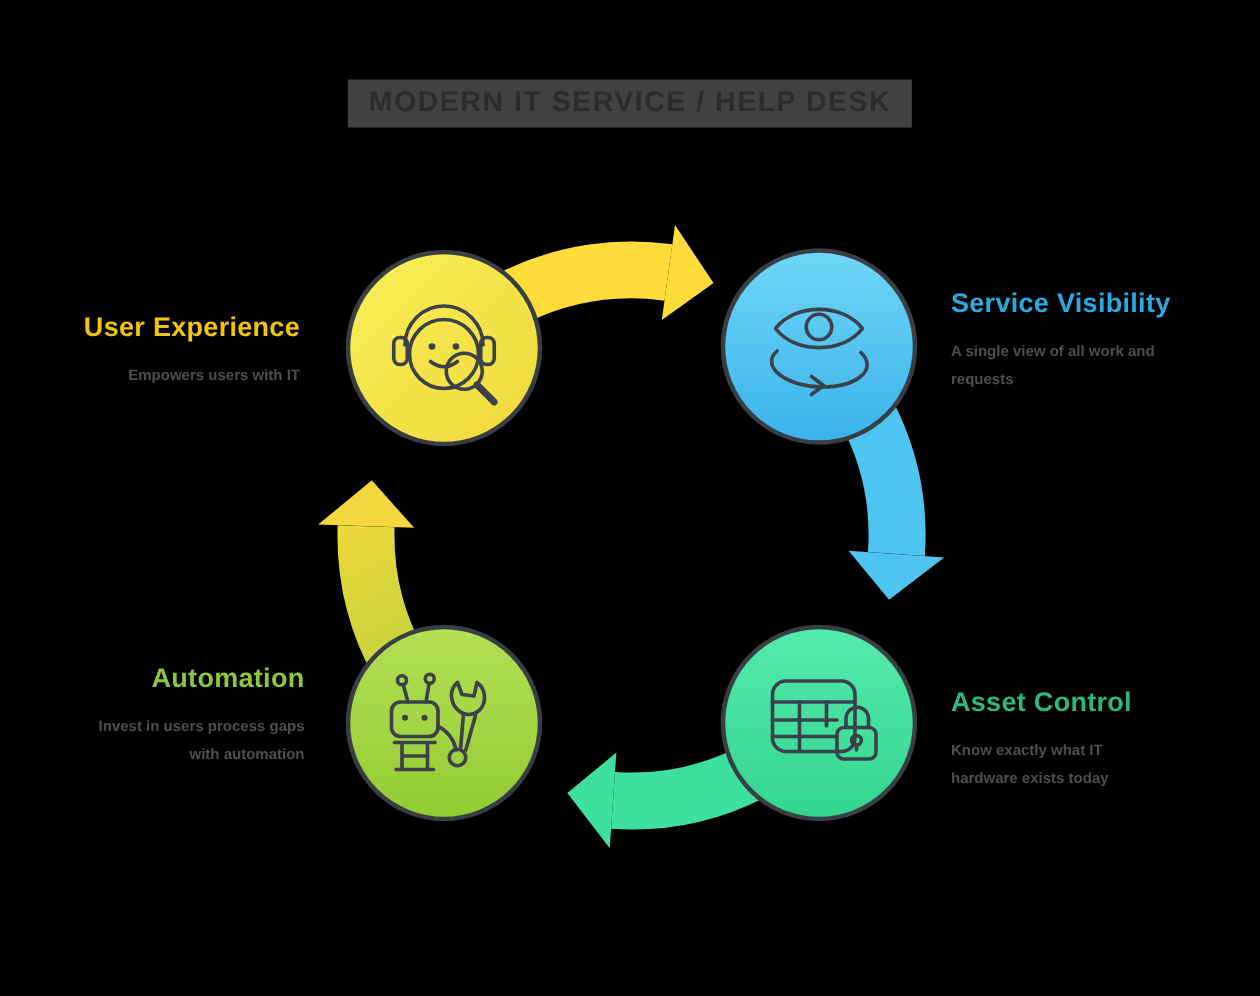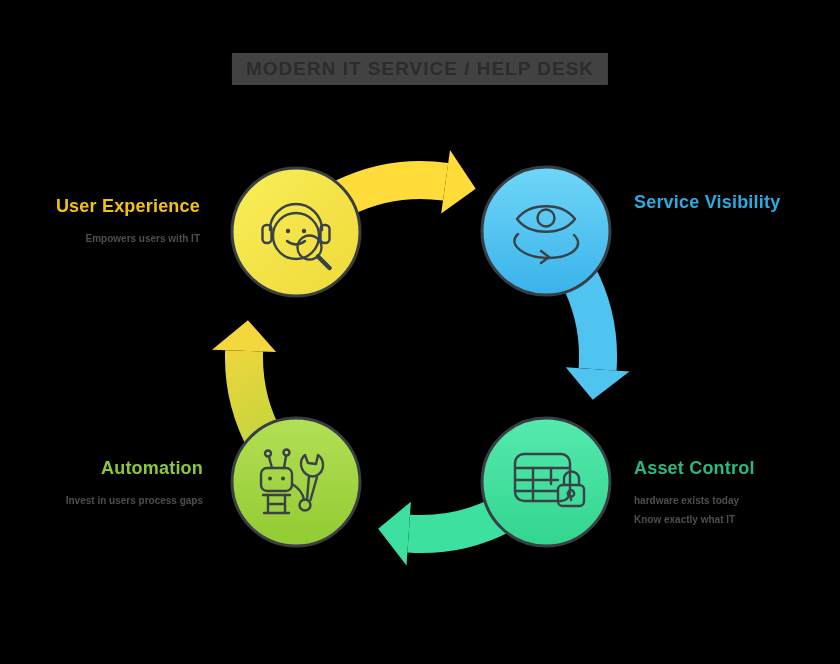--- a/index.html
+++ b/index.html
@@ -20,23 +20,23 @@
 
   .side-block{position:absolute;}
   .side-block .label{font-size:18px;font-weight:800;letter-spacing:.2px;line-height:20px;}
   .side-block .desc{
     margin-top:13px;font-size:10px;font-weight:700;color:#4e4e4e;
     line-height:19px;white-space:nowrap;
   }
   .align-right{text-align:right;}
   .align-left{text-align:left;}
 
-  #ux-block{top:196px;right:640px;}
+  #ux-block{top:208px;right:640px;}
   #sv-block{top:192px;left:634px;}
-  #auto-block{top:458px;right:637px;}
+  #auto-block{top:442px;right:637px;}
   #ac-block{top:458px;left:634px;}
 
   .c-gold{color:#f2c40f;}
   .c-blue{color:#29abe2;}
   .c-lime{color:#8dc63f;}
   .c-teal{color:#2bb87f;}
 
   .icon-stroke{stroke:#3a4148;stroke-width:2.4;fill:none;stroke-linecap:round;stroke-linejoin:round;}
   .icon-fill{fill:#3a4148;stroke:none;}
   .node-circle{stroke:#383e44;stroke-width:3;}
@@ -142,30 +142,35 @@
 
   <div class="side-block align-right" id="ux-block">
     <div class="label c-gold">User Experience</div>
     <div class="desc">
       <div>Empowers users with IT</div>
     </div>
   </div>
 
   <div class="side-block align-left" id="sv-block">
     <div class="label c-blue">Service Visibility</div>
+    <div class="desc">
+      <div>A single view of all work and</div>
+      <div>requests</div>
+    </div>
   </div>
 
   <div class="side-block align-right" id="auto-block">
     <div class="label c-lime">Automation</div>
     <div class="desc">
       <div>Invest in users process gaps</div>
+      <div>with automation</div>
     </div>
   </div>
 
   <div class="side-block align-left" id="ac-block">
     <div class="label c-teal">Asset Control</div>
     <div class="desc">
+      <div>Know exactly what IT</div>
       <div>hardware exists today</div>
-      <div>Know exactly what IT</div>
     </div>
   </div>
 
 </div>
 
 </body></html>

